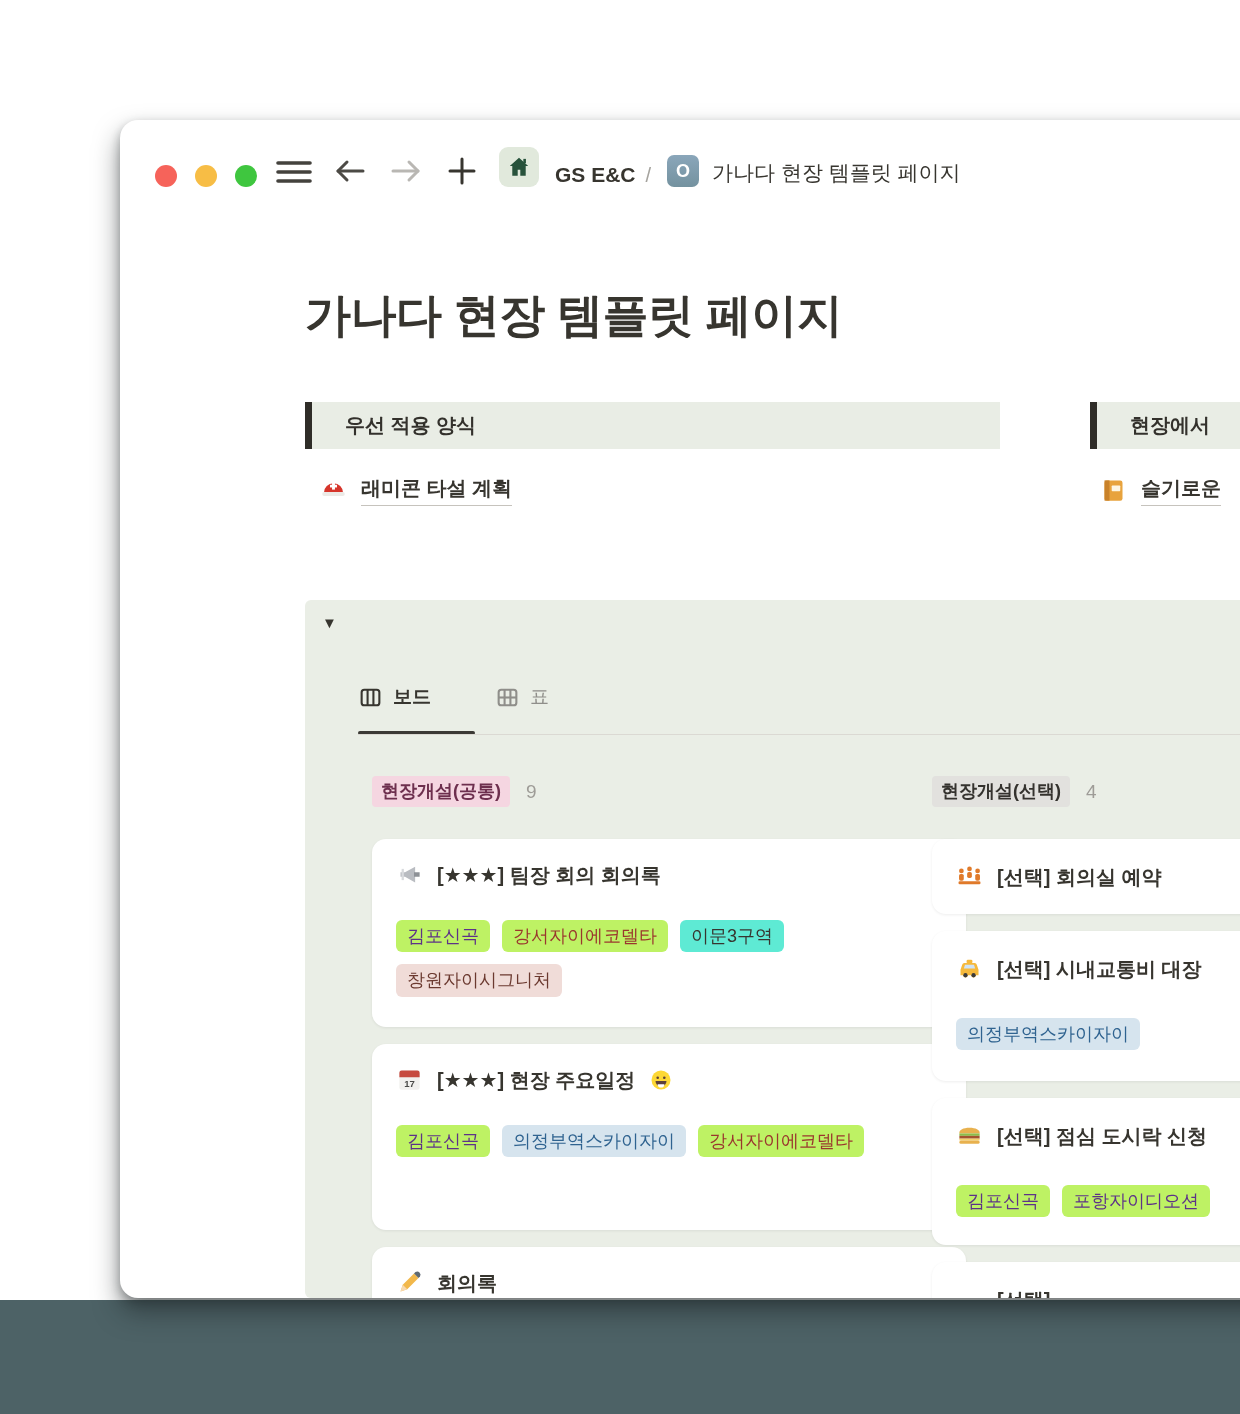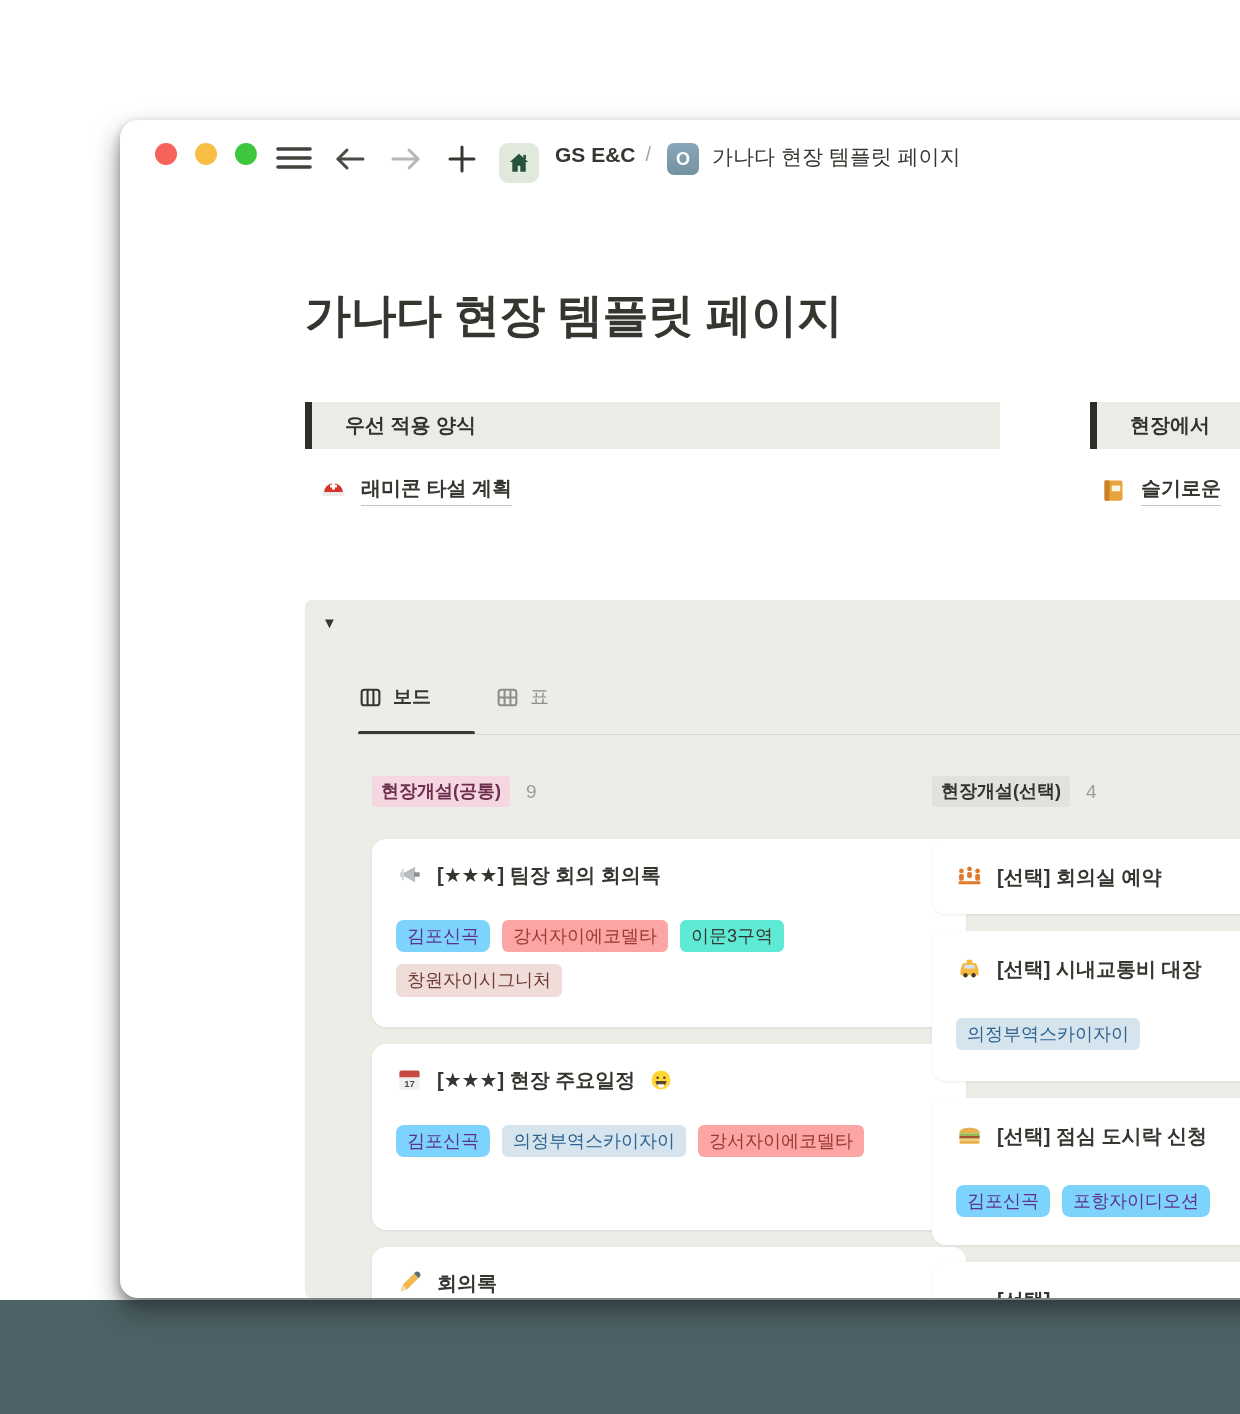--- a/index.html
+++ b/index.html
@@ -15,21 +15,21 @@
   }
   
   .window{
     position:absolute;left:120px;top:120px;width:1320px;height:1178px;
     background:#ffffff;border-radius:18px;overflow:hidden;z-index:1;
     box-shadow:0 14px 26px rgba(25,31,33,.5),0 4px 10px rgba(25,31,33,.28);
   }
   
   .toolbar{
     position:absolute;left:35px;top:23px;height:44px;
-    display:flex;align-items:flex-start;
+    display:flex;align-items:flex-end;
   }
   .lights{display:flex;align-items:center;gap:18px;}
   .light{width:22px;height:22px;border-radius:50%;border:none;padding:0;}
   .light.red{background:#f6635a;}
   .light.yellow{background:#f7bd45;}
   .light.green{background:#3fc63f;}
   .tb-btn{background:none;border:none;padding:0;display:flex;align-items:center;justify-content:center;cursor:pointer;}
   .hamburger{margin-left:18px;width:38px;height:30px;}
   .nav-back{margin-left:20px;width:34px;height:32px;}
   .nav-fwd{margin-left:22px;width:34px;height:32px;}
@@ -111,22 +111,22 @@
   }
   .card.first{margin-top:31px;}
   .bcol.c2 .card{padding:24px 24px;}
   .card-title{display:flex;align-items:center;gap:14px;}
   .ct-icon{width:27px;height:27px;flex:0 0 auto;}
   .ct-text{font-size:20px;font-weight:600;color:#37352f;line-height:1.3;}
   .ct-suffix{width:24px;height:24px;flex:0 0 auto;}
   .tags{display:flex;flex-wrap:wrap;gap:12px 12px;margin-top:32px;}
   .bcol.c2 .tags{margin-top:36px;}
   .chip{font-size:18px;padding:4px 11px;border-radius:6px;line-height:1.35;}
-  .chip.purple{background:#7dd3fc;color:#5d3288;border-radius:8px;}
-  .chip.red{background:#fca5a5;color:#9a372e;}
+  .chip.purple{background:#bef264;color:#5d3288;}
+  .chip.red{background:#bef264;color:#9a372e;}
   .chip.gray{background:#5eead4;color:#37352f;}
   .chip.rose{background:#f0dcd8;color:#6b392f;}
   .chip.blue{background:#d6e4ee;color:#2f6390;}
 
   .h75{min-height:75px;}
   .h150{min-height:150px;}
   .h147{min-height:147px;}
   .h188{min-height:188px;}
   .h186{min-height:186px;}
   .hclip{min-height:130px;}

